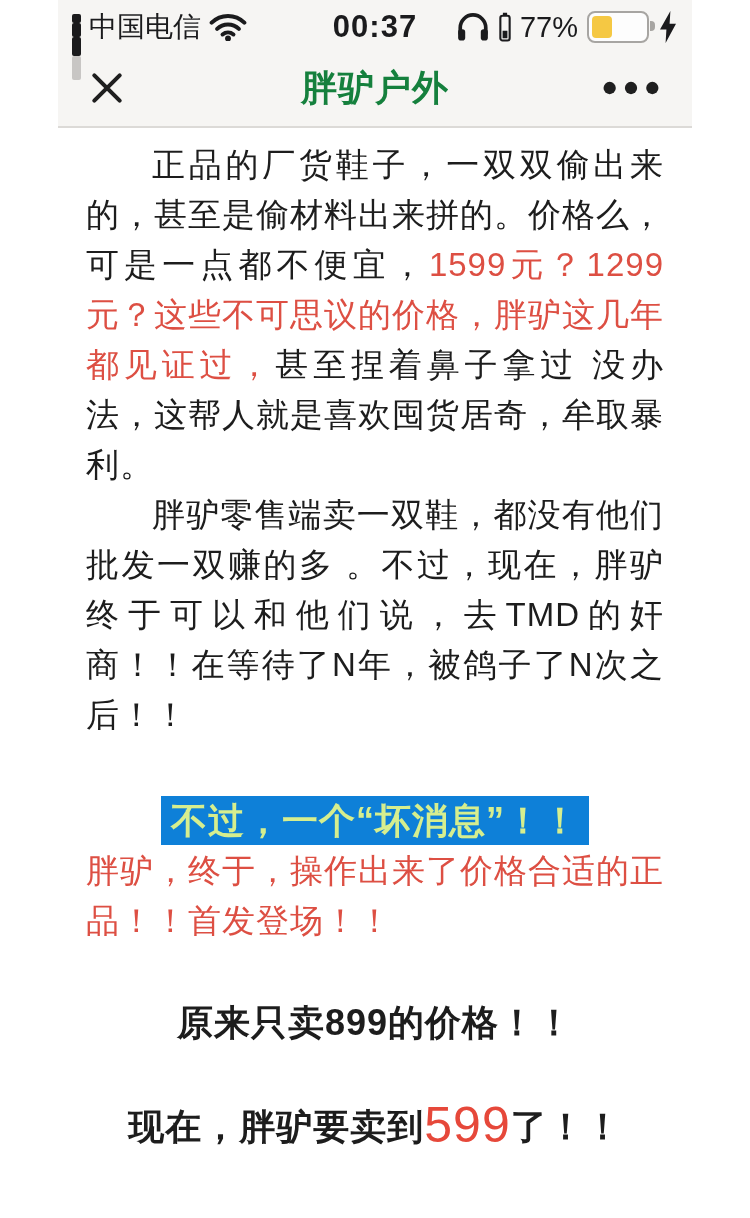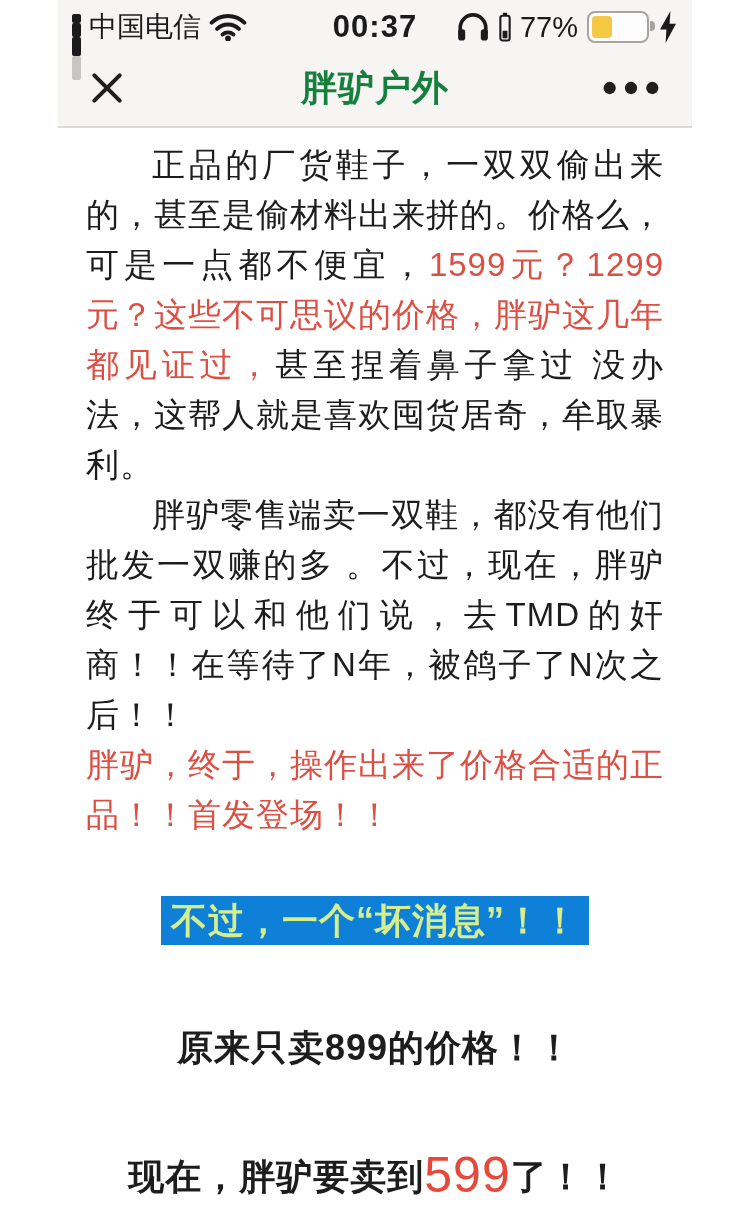--- a/index.html
+++ b/index.html
@@ -79,21 +79,21 @@
     margin-top:56px;
     font-weight:700;font-size:36px;
   }
   .seg-highlight{
     background:var(--highlight-bg,#0e80d8);
     color:var(--highlight-text,#d6ee8e);
     padding:4px 10px;
   }
   .para.center-bold{
     text-align:center;text-indent:0;
-    margin-top:77px;
+    margin-top:52px;
     font-weight:700;font-size:36px;color:#1d1d1d;
   }
   .seg-price{
     color:var(--price-red,#e6483a);
     font-size:50px;font-weight:400;
     line-height:50px;
     vertical-align:-3px;
   }
   .icon{display:inline-block;line-height:0;}
 </style>
@@ -169,19 +169,19 @@
           </svg>
         </span>
       </div>
     </div>
 
   </div>
 
   <div class="article">
       <p class="para indent"><span class="seg-black">正品的厂货鞋子，一双双偷出来的，甚至是偷材料出来拼的。价格么，可是一点都不便宜，</span><span class="seg-red">1599元？1299元？这些不可思议的价格，胖驴这几年都见证过，</span><span class="seg-black">甚至捏着鼻子拿过 没办法，这帮人就是喜欢囤货居奇，牟取暴利。</span></p>
       <p class="para indent"><span class="seg-black">胖驴零售端卖一双鞋，都没有他们批发一双赚的多 。不过，现在，胖驴终于可以和他们说，去TMD的奸商！！在等待了N年，被鸽子了N次之后！！</span></p>
+      <p class="para center-highlight"><span class="seg-highlight">不过，一个“坏消息”！！</span></p>
       <p class="para plain"><span class="seg-red">胖驴，终于，操作出来了价格合适的正品！！首发登场！！</span></p>
-      <p class="para center-highlight"><span class="seg-highlight">不过，一个“坏消息”！！</span></p>
       <p class="para center-bold"><span class="seg-black">原来只卖899的价格！！</span></p>
       <p class="para center-bold"><span class="seg-black">现在，胖驴要卖到</span><span class="seg-price">599</span><span class="seg-black">了！！</span></p>
     </div>
 
 </div>
 
 </body></html>

